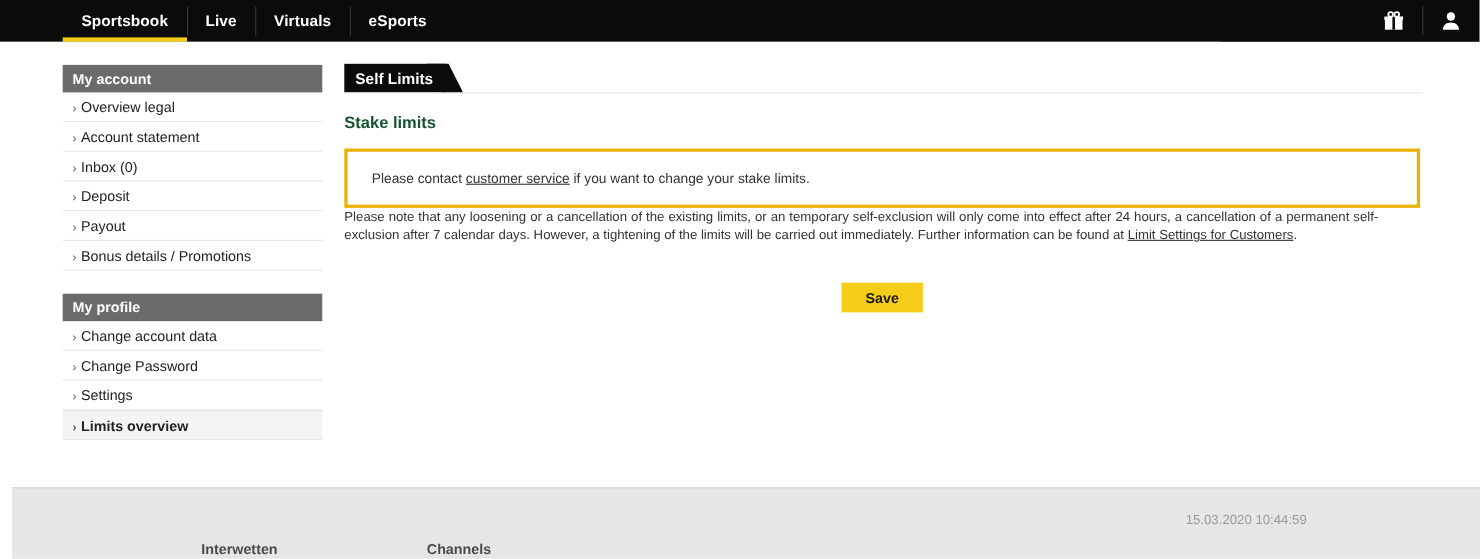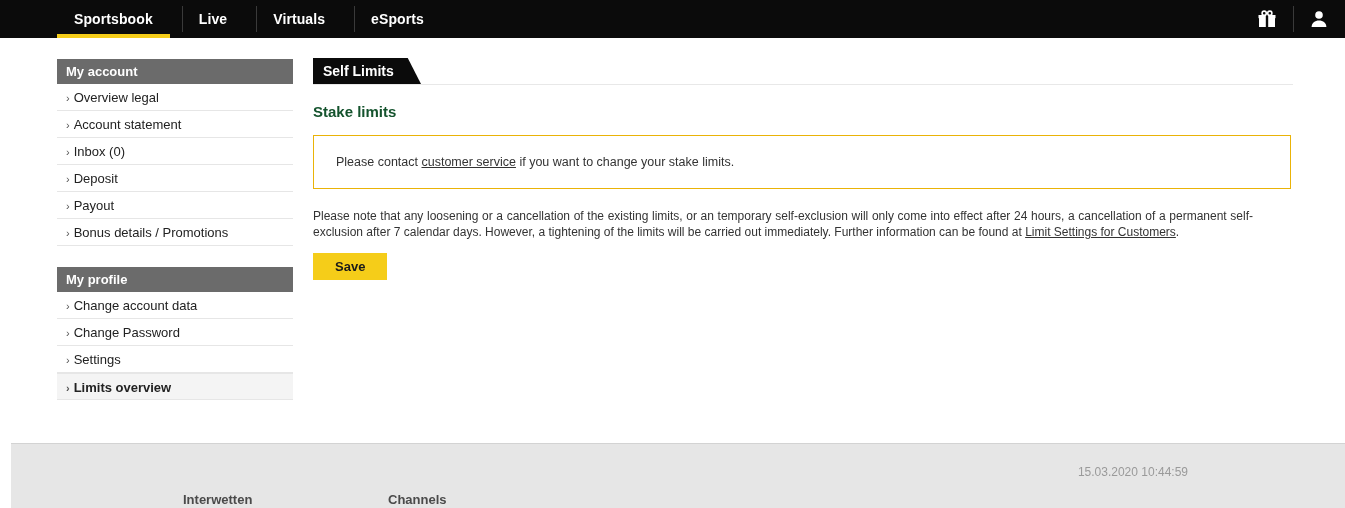--- a/index.html
+++ b/index.html
@@ -24,21 +24,20 @@
     height: 38px;
     background: #0b0b0b;
   }
   .topnav-inner {
     position: absolute;
     left: 57px;
     top: 0;
     height: 38px;
     display: flex;
     align-items: stretch;
-    gap: 12px;
   }
   .nav-item {
     display: flex;
     align-items: center;
     justify-content: center;
     padding: 0 17px;
     color: #ffffff;
     font-size: 14px;
     font-weight: bold;
     cursor: pointer;
@@ -181,48 +180,47 @@
     margin-top: 19px;
     font-size: 15px;
     font-weight: bold;
     color: #14532d;
   }
 
   .infobox {
     margin-top: 15px;
     width: 978px;
     min-height: 54px;
-    border: 1px solid #eab308;
+    border: 3px solid #eab308;
     background: #ffffff;
     display: flex;
     align-items: center;
     padding-left: 22px;
     font-size: 12.5px;
     color: #333333;
   }
   .infobox a, .note a {
     color: #333333;
     text-decoration: underline;
     cursor: pointer;
   }
 
   .note {
-    margin-top: 19px;
     width: 940px;
     font-size: 12px;
     line-height: 16px;
     color: #333333;
     text-align: justify;
   }
 
   .save-row {
-    margin-top: 13px;
+    margin-top: 36px;
     width: 978px;
     display: flex;
-    justify-content: flex-start;
+    justify-content: center;
   }
   .save-btn {
     background: #f5cd19;
     border: none;
     color: #1a1a1a;
     font-weight: bold;
     font-size: 13px;
     padding: 0 22px;
     height: 27px;
     line-height: 27px;

